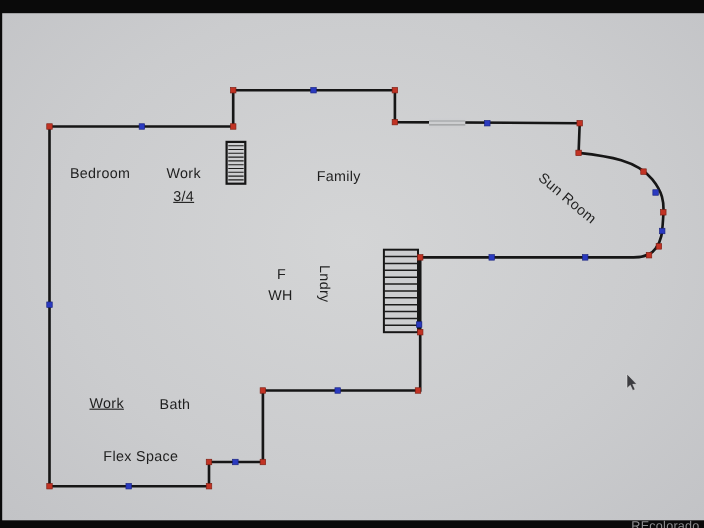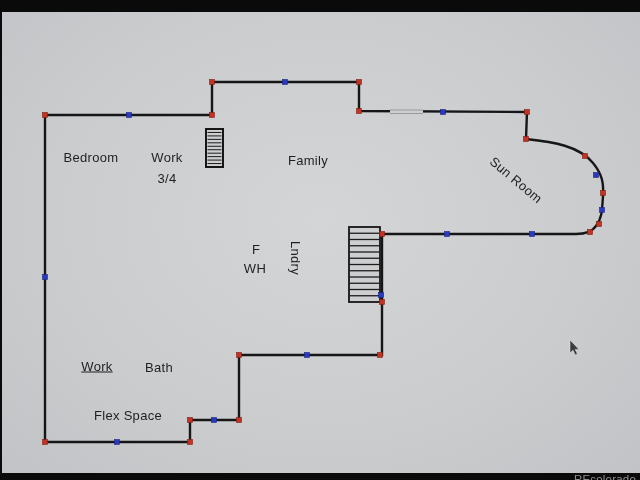--- a/index.html
+++ b/index.html
@@ -15,21 +15,21 @@
   }
   #plan-svg{position:absolute;left:0;top:0;}
   .lbl{
     position:absolute;
     font-size:13px;color:#1f1f1f;letter-spacing:.3px;
     transform:translate(-50%,-50%);
     white-space:nowrap;user-select:none;
   }
   #lbl-bedroom{left:89px;top:145px;}
   #lbl-bath{left:165px;top:145px;}
-  #lbl-bath-size{left:165px;top:166px;}
+  #lbl-bath-size{left:165px;top:166px;text-decoration:underline;}
   #lbl-family{left:306px;top:148px;}
   #lbl-sunroom{left:514px;top:168px;transform:translate(-50%,-50%) rotate(40deg);}
   #lbl-f{left:254px;top:237px;}
   #lbl-wh{left:253px;top:256px;}
   #lbl-lndry{left:293px;top:246px;transform:translate(-50%,-50%) rotate(90deg);}
   #lbl-work{left:95px;top:354px;text-decoration:underline;}
   #lbl-room{left:157px;top:355px;}
   #lbl-flex{left:126px;top:403px;}
   #watermark{
     position:absolute;right:4px;top:461px;

